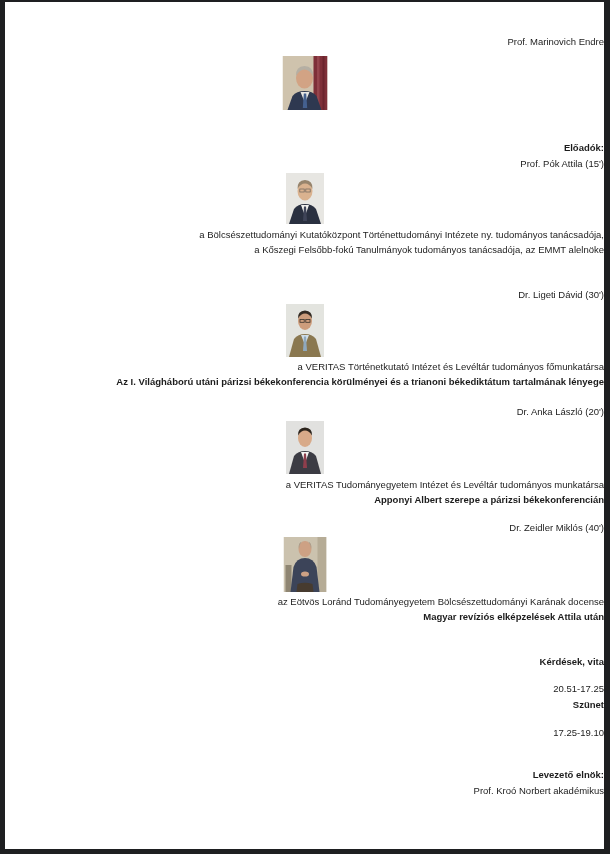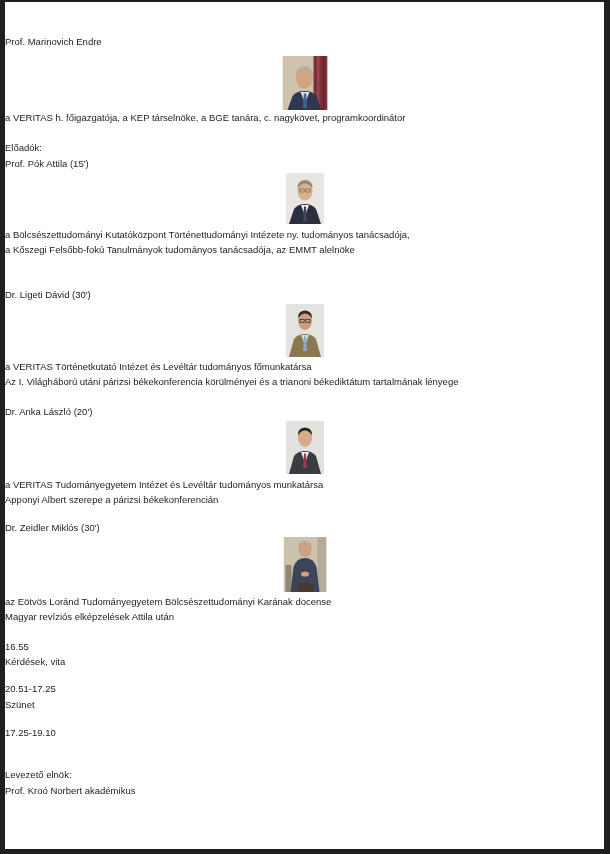--- a/index.html
+++ b/index.html
@@ -10,26 +10,26 @@
     font-family:"Liberation Sans","DejaVu Sans",sans-serif;
     overflow:hidden;
   }
   .page {
     position:absolute; left:5px; top:2px;
     width:599px; height:847px;
     background:#ffffff;
   }
   .line {
     position:absolute; left:0; right:0;
-    text-align:left;
+    text-align:right;
     font-size:9.5px; line-height:12px;
     color:#1c1c1c;
     white-space:nowrap;
   }
-  .bold { font-weight:normal; }
+  .bold { font-weight:bold; }
   .photo {
     position:absolute; left:50%;
     transform:translateX(-50%);
   }
   .photo svg { display:block; }
 </style>
 </head>
 <body>
 
 <div class="page">
@@ -43,21 +43,20 @@
       <rect x="34.5" width="2.5" height="54" fill="#95454d"></rect>
       <rect x="40" width="2" height="54" fill="#6b242d"></rect>
       <path d="M5 54 L10 40 Q14 35 22 35 Q30 35 34 40 L39 54 Z" fill="#2e3850"></path>
       <polygon points="18,36 27,36 22.5,47" fill="#e8e6e2"></polygon>
       <polygon points="21.3,37.5 23.7,37.5 24.7,52 20.3,52" fill="#44608f"></polygon>
       <ellipse cx="22" cy="22" rx="8.5" ry="10.5" fill="#d2a384"></ellipse>
       <path d="M13.5 20 Q13 10.5 22 10 Q31 10.5 30.5 20 Q27 13.5 22 13.5 Q17 13.5 13.5 20 Z" fill="#b5afa3"></path>
     </svg>
   </div>
 
-  <div class="line" style="top:110px">a VERITAS h. főigazgatója, a KEP társelnöke, a BGE tanára, c. nagykövet, programkoordinátor</div>
 
   <div class="line bold" style="top:140px">Előadók:</div>
 
   <div class="line" style="top:156px">Prof. Pók Attila (15')</div>
 
   <div class="photo" style="top:171px">
     <svg width="38" height="51" viewBox="0 0 38 51">
       <rect width="38" height="51" fill="#e7e6e2"></rect>
       <path d="M3 51 L8 36 Q12 31 19 31 Q26 31 30 36 L35 51 Z" fill="#2a3040"></path>
       <polygon points="15,32 23,32 19,43" fill="#f2f1ee"></polygon>
@@ -99,40 +98,39 @@
       <polygon points="15,31 23,31 19,42" fill="#f5f4f2"></polygon>
       <polygon points="18,32.5 20,32.5 21,47 17,47" fill="#8e3e4c"></polygon>
       <ellipse cx="19" cy="17" rx="7" ry="9" fill="#d8aa89"></ellipse>
       <path d="M12 14.5 Q11.5 7 19 6.5 Q26.5 7 26 14.5 Q23 9.5 19 9.5 Q15 9.5 12 14.5 Z" fill="#2c241c"></path>
     </svg>
   </div>
 
   <div class="line" style="top:477px">a VERITAS Tudományegyetem Intézet és Levéltár tudományos munkatársa</div>
   <div class="line bold" style="top:492px">Apponyi Albert szerepe a párizsi békekonferencián</div>
 
-  <div class="line" style="top:520px">Dr. Zeidler Miklós (30')</div>
+  <div class="line" style="top:520px">Dr. Zeidler Miklós (40')</div>
 
   <div class="photo" style="top:535px">
     <svg width="43" height="55" viewBox="0 0 43 55">
       <rect width="43" height="55" fill="#cbc2ae"></rect>
       <rect x="34" width="9" height="55" fill="#b6ac96"></rect>
       <rect x="2" y="28" width="6" height="27" fill="#8f8673"></rect>
       <path d="M7 55 L10 30 Q13 21 21.5 21 Q30 21 33 30 L36 55 Z" fill="#3c4459"></path>
       <ellipse cx="21.5" cy="12" rx="6.5" ry="8" fill="#cda184"></ellipse>
       <path d="M15.2 10 Q15 6 18 4.8 Q15.5 8 15.5 12 Z" fill="#a89a88"></path>
       <path d="M27.8 10 Q28 6 25 4.8 Q27.5 8 27.5 12 Z" fill="#a89a88"></path>
       <ellipse cx="21.5" cy="37" rx="4" ry="2.6" fill="#cda184"></ellipse>
       <path d="M13 55 L14 47 Q21.5 44.5 29 47 L30 55 Z" fill="#473b2f"></path>
     </svg>
   </div>
 
   <div class="line" style="top:594px">az Eötvös Loránd Tudományegyetem Bölcsészettudományi Karának docense</div>
   <div class="line bold" style="top:609px">Magyar revíziós elképzelések Attila után</div>
 
-  <div class="line" style="top:639px">16.55</div>
   <div class="line bold" style="top:654px">Kérdések, vita</div>
 
   <div class="line" style="top:681px">20.51-17.25</div>
   <div class="line bold" style="top:697px">Szünet</div>
 
   <div class="line" style="top:725px">17.25-19.10</div>
 
   <div class="line bold" style="top:767px">Levezető elnök:</div>
   <div class="line" style="top:783px">Prof. Kroó Norbert akadémikus</div>
 

